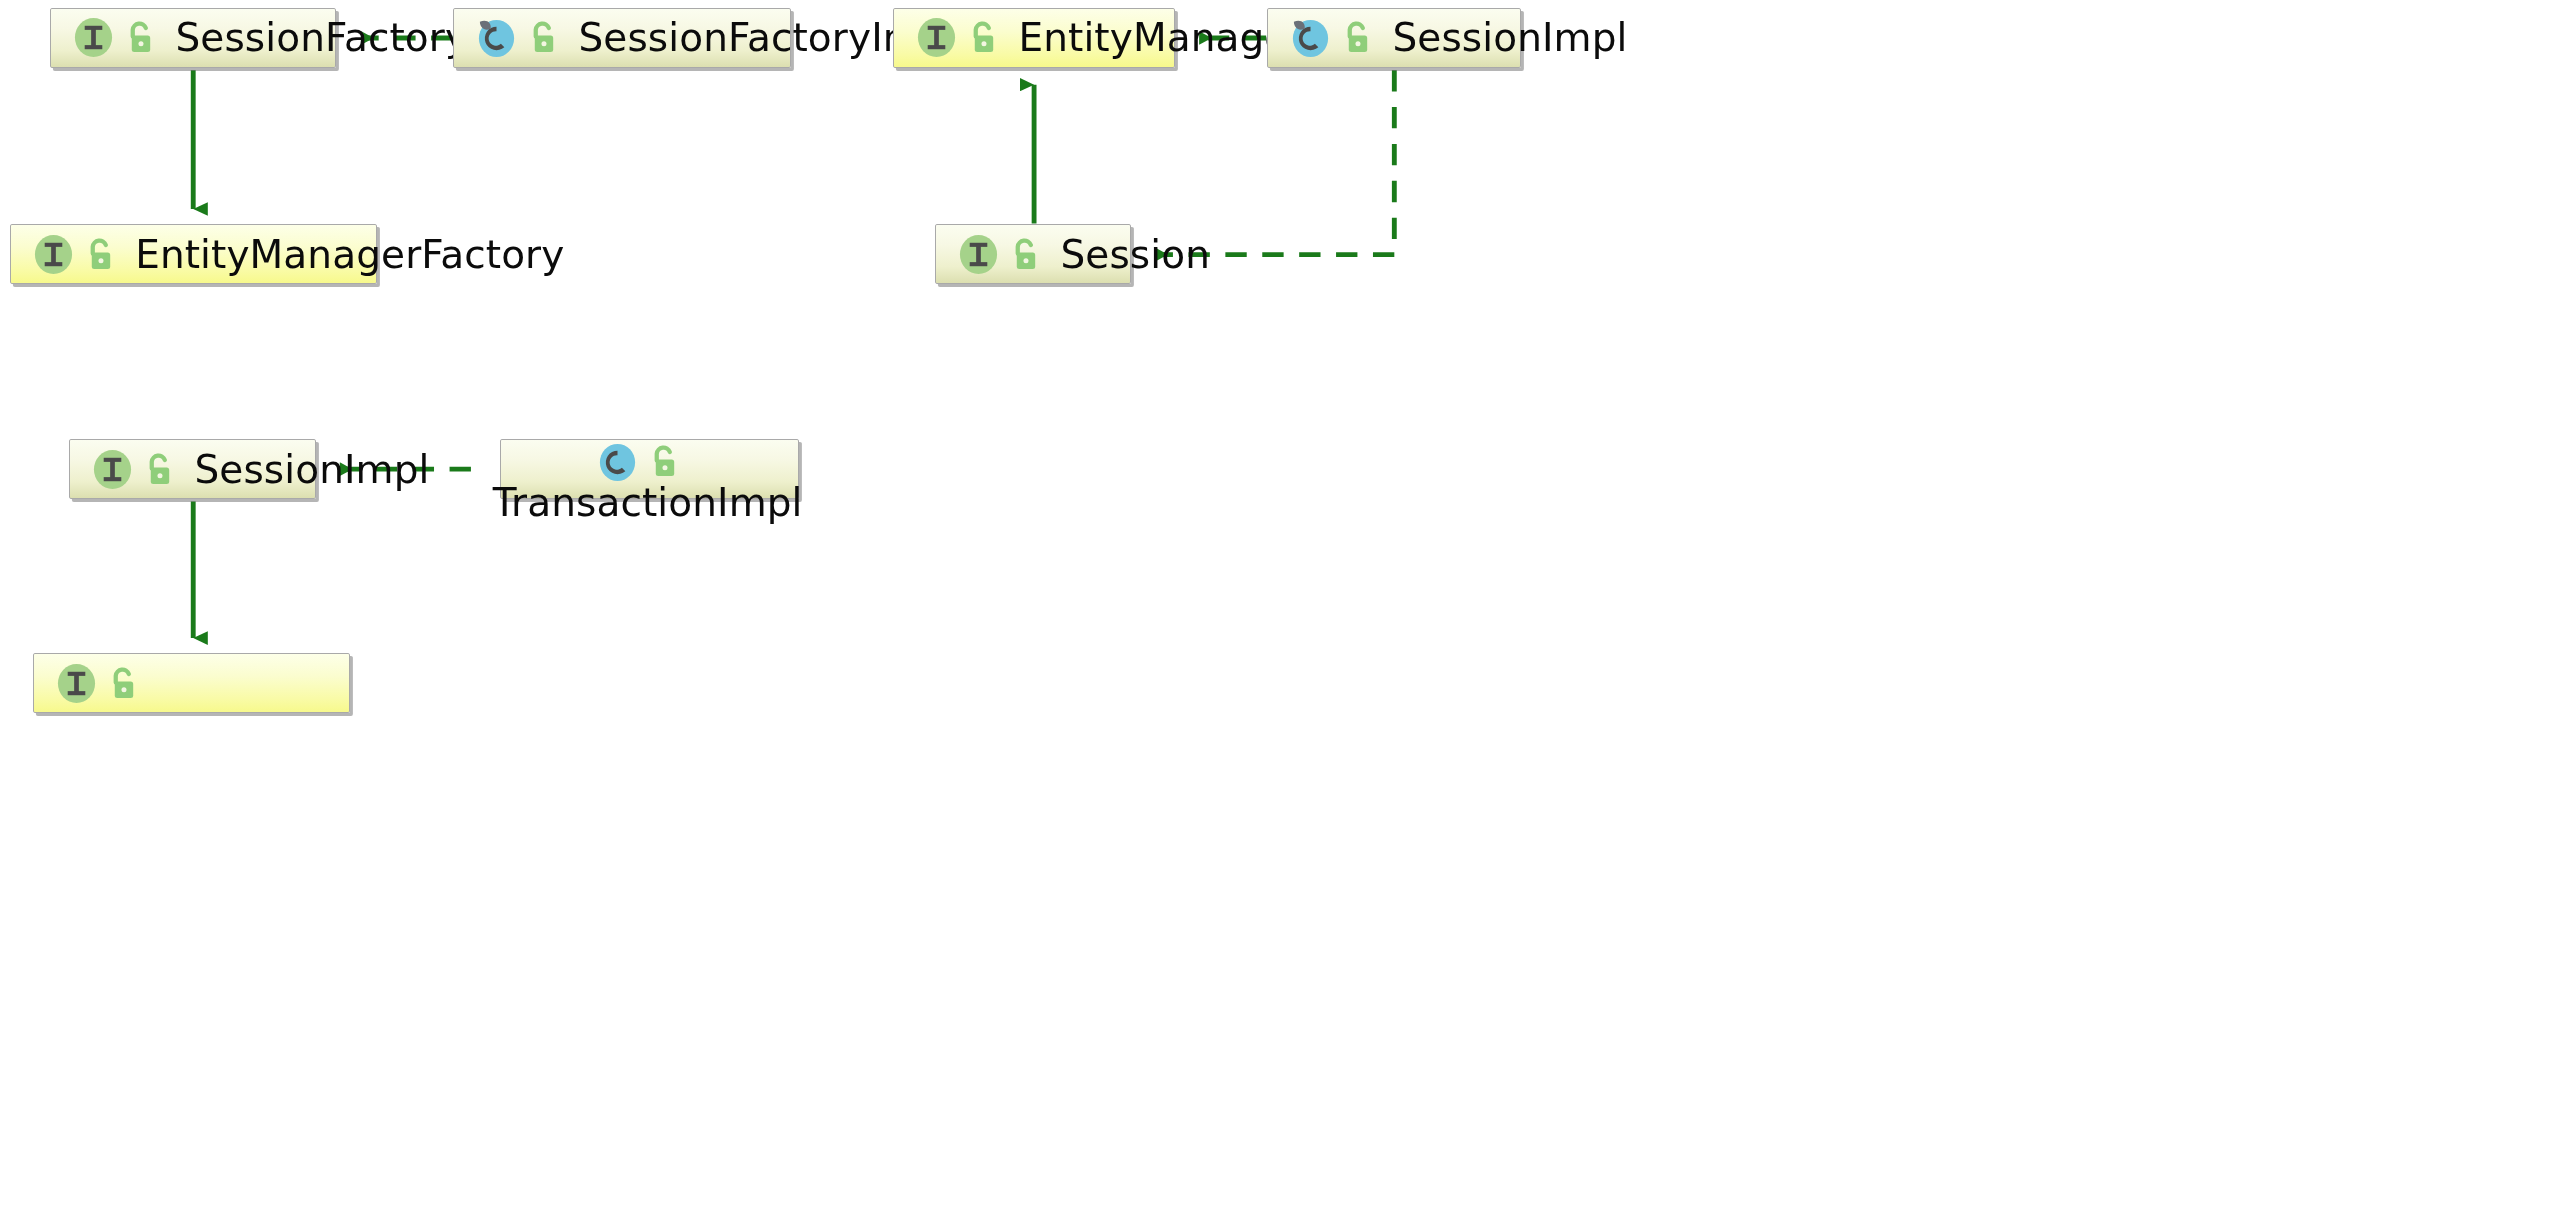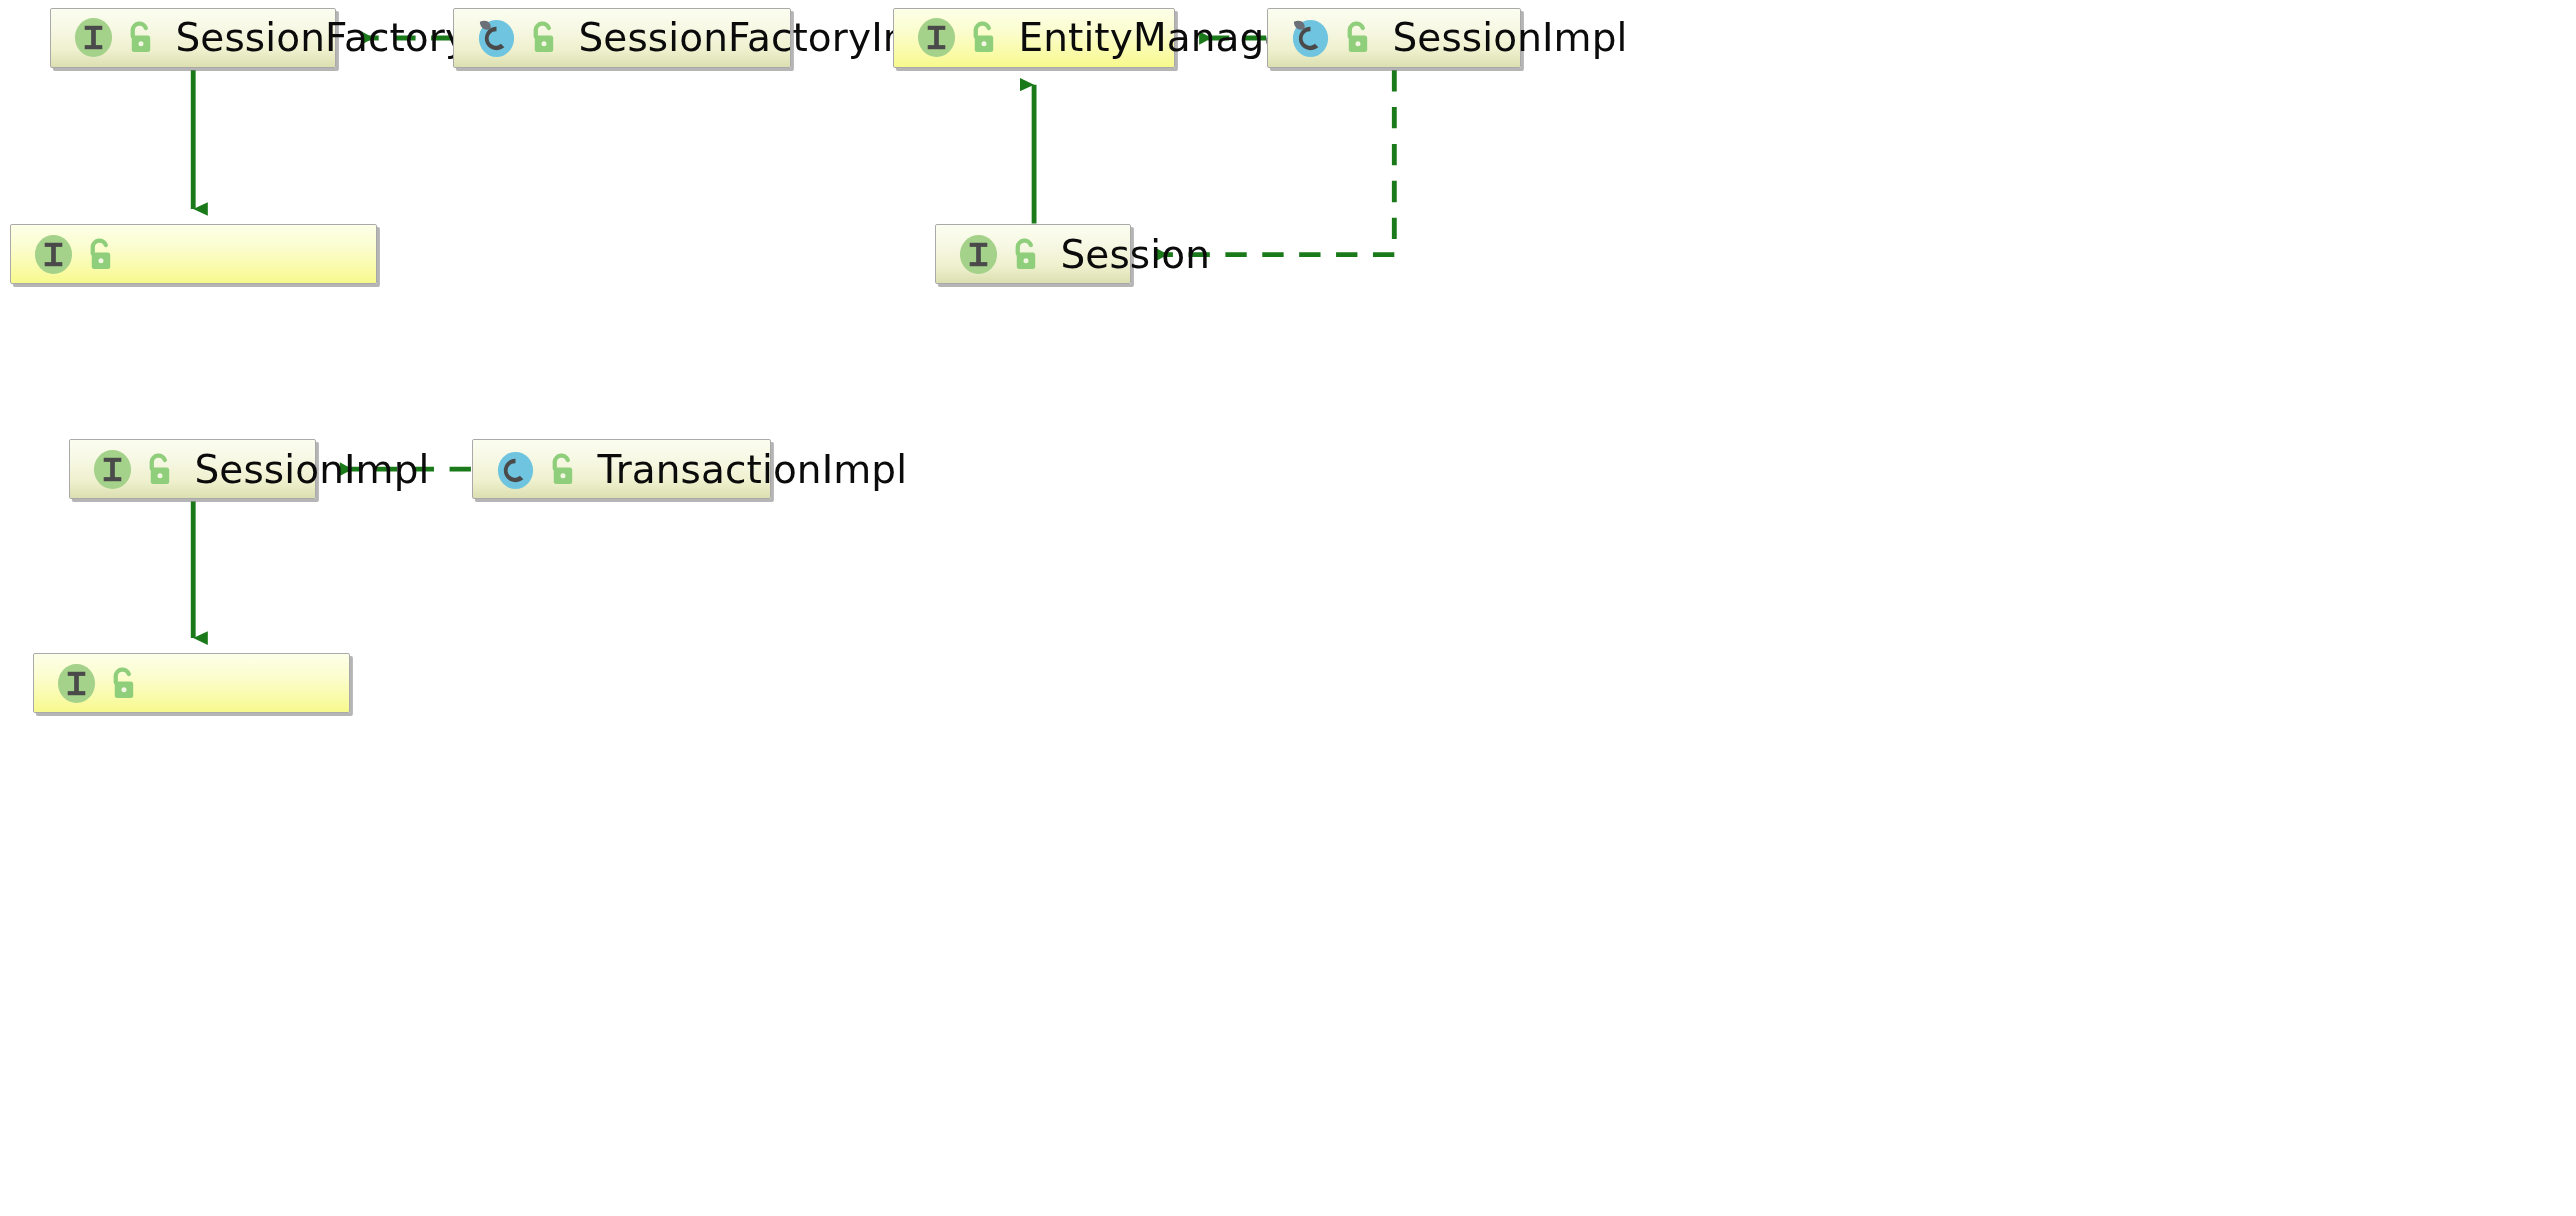--- a/index.html
+++ b/index.html
@@ -174,20 +174,21 @@
                 <rect x="19.6" y="12" width="4.8" height="20"></rect>
                 <rect x="13" y="29.8" width="18" height="4.2"></rect>
               </g>
             </svg></span>
           <span class="icon-lock"><svg viewBox="0 0 32 36" width="31" height="35">
               <path d="M8,17 L8,10 A7,7 0 0,1 21.5,8.2" fill="none" stroke="#8fce7a" stroke-width="4.4" stroke-linecap="round"></path>
               <rect x="7" y="16" width="19" height="17" rx="2.6" fill="#8fce7a"></rect>
               <circle cx="16.5" cy="24.5" r="2.6" fill="#f3f6e2"></circle>
             </svg></span>
         </span>
+        <span class="node-label">EntityManagerFactory</span>
       </div>
       <div class="uml-node tone-yellow" style="left: 893px; top: 7.8px; width: 282px; height: 60px;">
         <span class="icon-stack">
           <span class="icon-kind"><svg viewBox="0 0 44 44" width="43" height="43">
               <ellipse cx="22" cy="22" rx="19" ry="20" fill="#a5d28a"></ellipse>
               <g fill="#4a4a4a">
                 <rect x="13" y="10" width="18" height="4.2"></rect>
                 <rect x="19.6" y="12" width="4.8" height="20"></rect>
                 <rect x="13" y="29.8" width="18" height="4.2"></rect>
               </g>
@@ -244,21 +245,21 @@
               </g>
             </svg></span>
           <span class="icon-lock"><svg viewBox="0 0 32 36" width="31" height="35">
               <path d="M8,17 L8,10 A7,7 0 0,1 21.5,8.2" fill="none" stroke="#8fce7a" stroke-width="4.4" stroke-linecap="round"></path>
               <rect x="7" y="16" width="19" height="17" rx="2.6" fill="#8fce7a"></rect>
               <circle cx="16.5" cy="24.5" r="2.6" fill="#f3f6e2"></circle>
             </svg></span>
         </span>
         <span class="node-label">SessionImpl</span>
       </div>
-      <div class="uml-node tone-olive" style="left: 472px; top: 439px; width: 299px; height: 60px;">
+      <div class="uml-node tone-olive" style="left: 500px; top: 439px; width: 299px; height: 60px; flex-direction: column;">
         <span class="icon-stack">
           <span class="icon-kind"><svg viewBox="0 0 44 44" width="43" height="43">
               <ellipse cx="22" cy="23" rx="18" ry="19" fill="#6fc5e0"></ellipse>
               <path d="M22,11 A12,12 0 1,0 30,32 L26.5,28.5 A7.5,7.5 0 1,1 22,15.5 Z" fill="#4a4a4a"></path>
             </svg></span>
           <span class="icon-lock"><svg viewBox="0 0 32 36" width="31" height="35">
               <path d="M8,17 L8,10 A7,7 0 0,1 21.5,8.2" fill="none" stroke="#8fce7a" stroke-width="4.4" stroke-linecap="round"></path>
               <rect x="7" y="16" width="19" height="17" rx="2.6" fill="#8fce7a"></rect>
               <circle cx="16.5" cy="24.5" r="2.6" fill="#f3f6e2"></circle>
             </svg></span>

